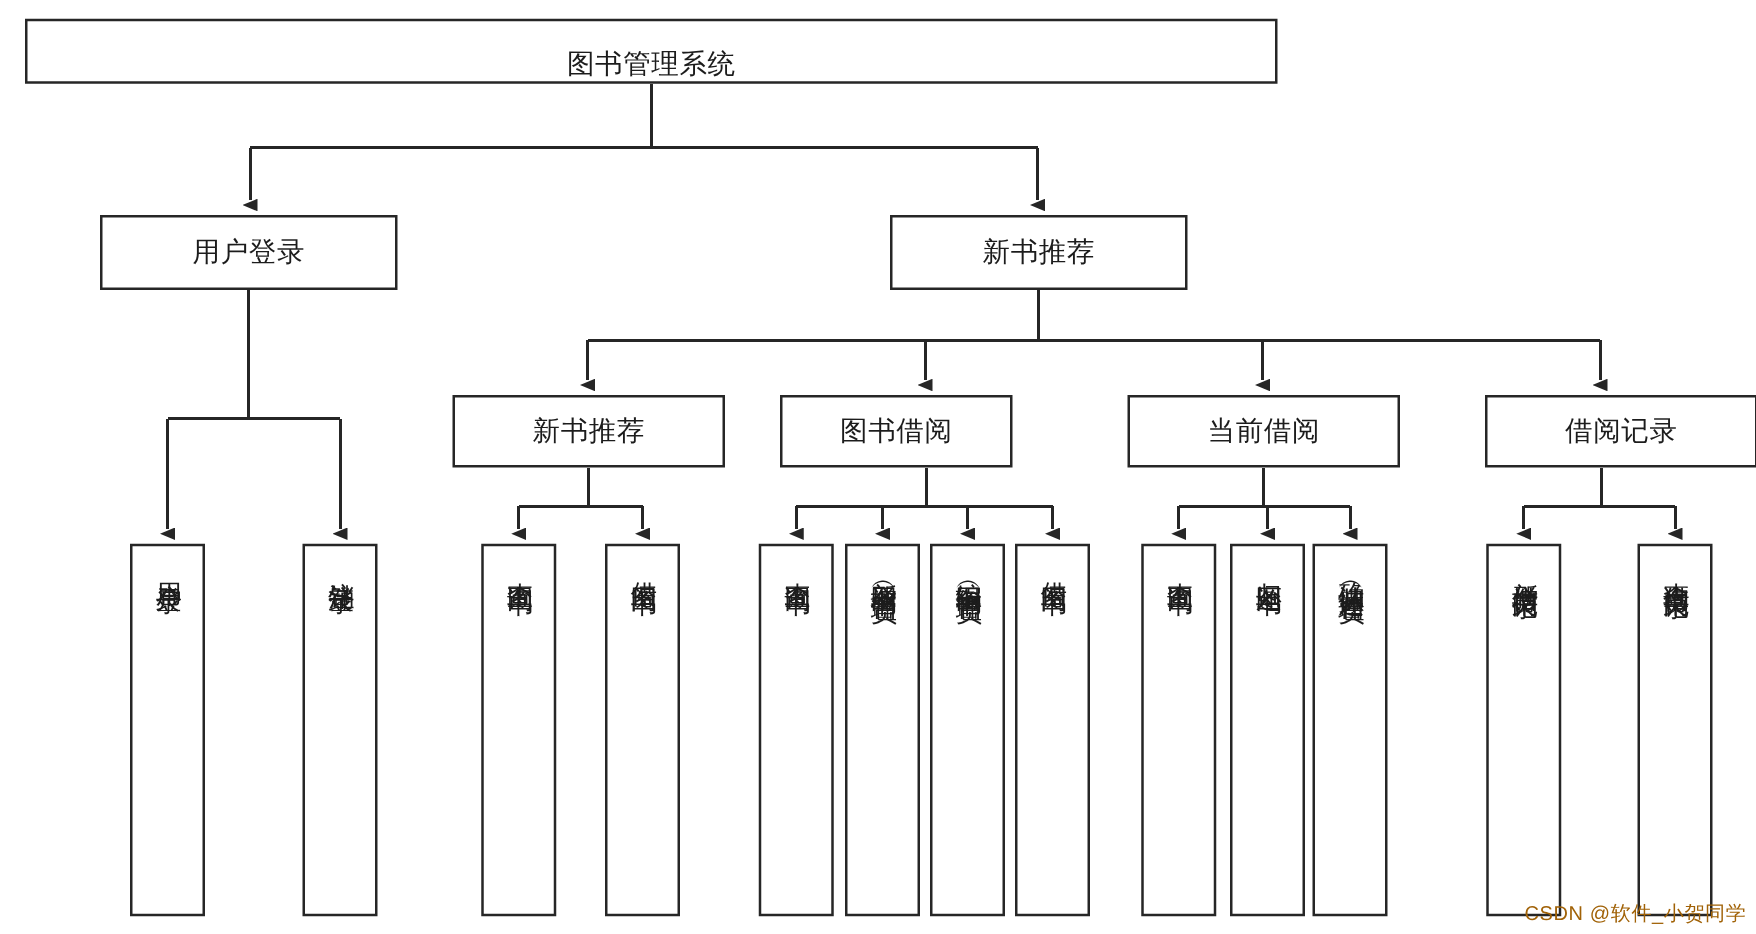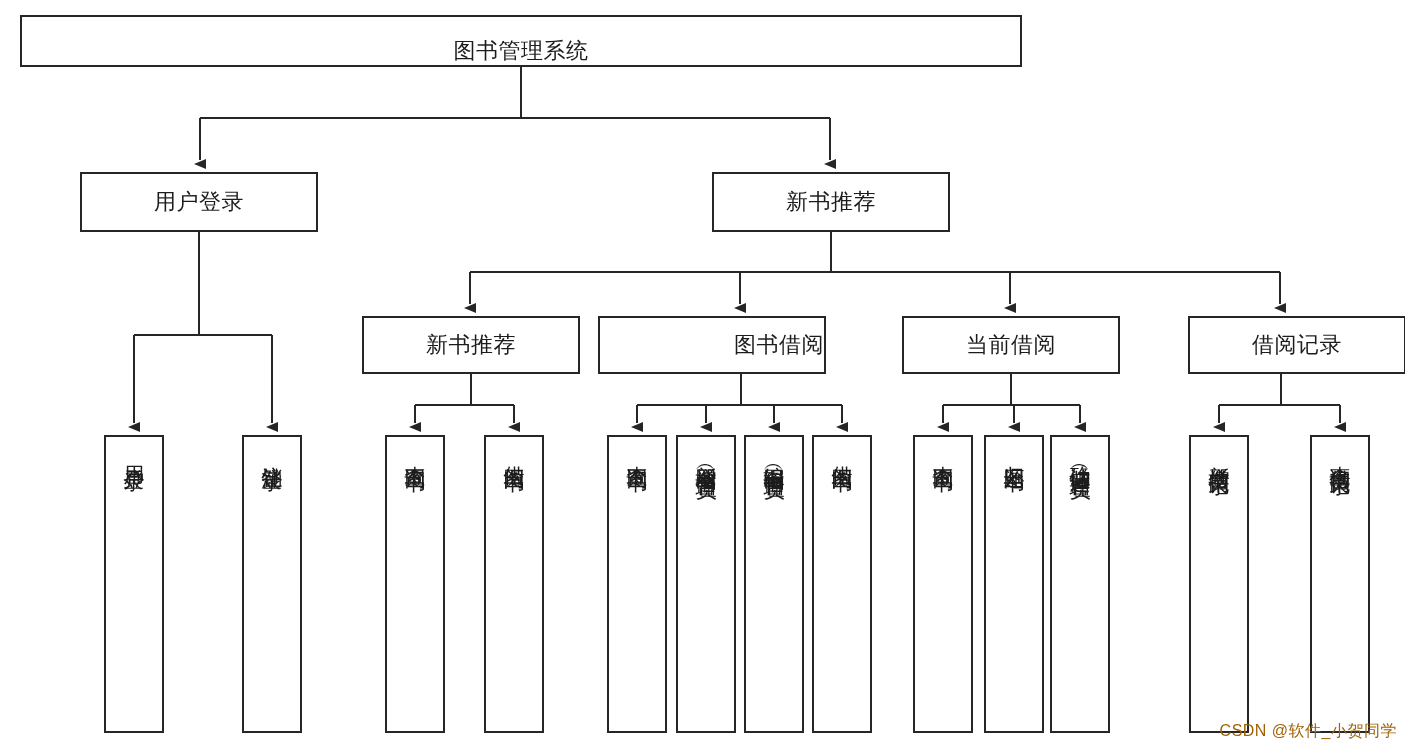--- a/index.html
+++ b/index.html
@@ -136,21 +136,21 @@
   <div class="node branch" style="left:80px; top:172px; width:238px; height:60px;">
     <span class="label">用户登录</span>
   </div>
   <div class="node branch" style="left:712px; top:172px; width:238px; height:60px;">
     <span class="label">新书推荐</span>
   </div>
 
   <div class="node branch" style="left:362px; top:316px; width:218px; height:58px;">
     <span class="label">新书推荐</span>
   </div>
-  <div class="node branch" style="left:598px; top:316px; width:228px; height:58px;justify-content:flex-end;">
+  <div class="node branch" style="left:624px; top:316px; width:186px; height:58px;">
     <span class="label">图书借阅</span>
   </div>
   <div class="node branch" style="left:902px; top:316px; width:218px; height:58px;">
     <span class="label">当前借阅</span>
   </div>
   <div class="node branch" style="left:1172px; top:316px; width:218px; height:58px;margin-left:16px;">
     <span class="label">借阅记录</span>
   </div>
 
   <div class="node leaf" style="left:104px; top:435px; width:60px; height:298px;">

